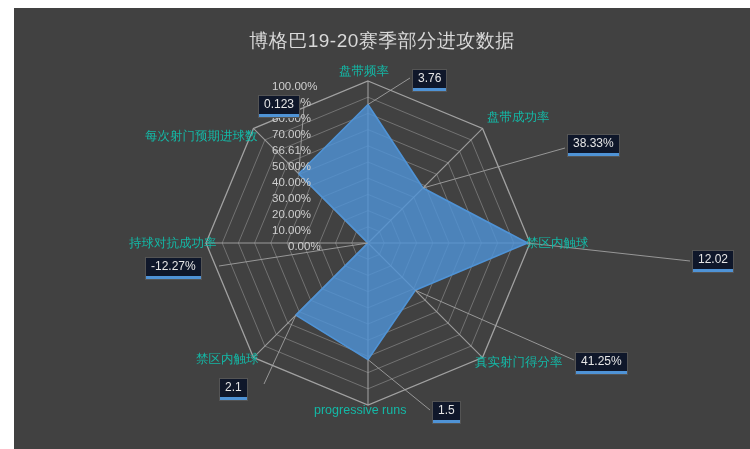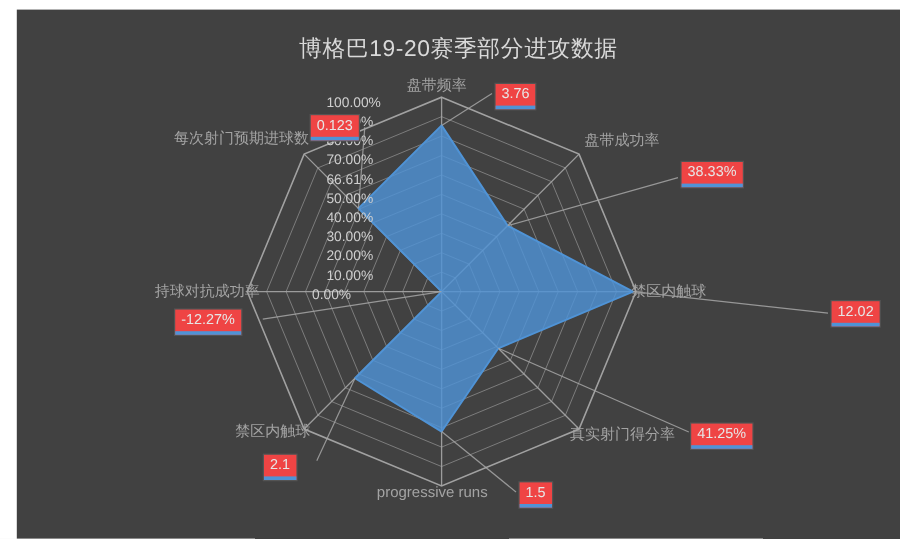--- a/index.html
+++ b/index.html
@@ -42,30 +42,30 @@
   svg#radar-svg {
     position: absolute;
     left: 0;
     top: 0;
     width: 736px;
     height: 441px;
     display: block;
   }
   .axis-name {
     position: absolute;
-    color: #a3a3a3;
+    color: #14b8a6;
     font-size: 12.5px;
     white-space: nowrap;
     line-height: 1;
   }
   .value-box {
     position: absolute;
     color: #e6e6e6;
     font-size: 12px;
-    background: #ef4444;
+    background: #0f172a;
     border-bottom: 3px solid #4f93d6;
     padding: 2px 5px 2px 5px;
     white-space: nowrap;
     line-height: 1.15;
     box-shadow: 0 0 0 1px #545454;
   }
   .tick-label {
     position: absolute;
     color: #cfcfcf;
     font-size: 11.5px;
@@ -123,30 +123,30 @@
     <div class="tick-label" style="left:258px; top:73px; width:88px;">100.00%</div>
     <div class="tick-label" style="left:258px; top:89px; width:88px;">90.00%</div>
     <div class="tick-label" style="left:258px; top:105px; width:88px;">80.00%</div>
     <div class="tick-label" style="left:258px; top:121px; width:88px;">70.00%</div>
     <div class="tick-label" style="left:258px; top:137px; width:88px;">66.61%</div>
     <div class="tick-label" style="left:258px; top:153px; width:88px;">50.00%</div>
     <div class="tick-label" style="left:258px; top:169px; width:88px;">40.00%</div>
     <div class="tick-label" style="left:258px; top:185px; width:88px;">30.00%</div>
     <div class="tick-label" style="left:258px; top:201px; width:88px;">20.00%</div>
     <div class="tick-label" style="left:258px; top:217px; width:88px;">10.00%</div>
-    <div class="tick-label" style="left:246px; top:233px; width:88px;">0.00%</div>
+    <div class="tick-label" style="left:274px; top:233px; width:88px;">0.00%</div>
 
     <div class="axis-name" style="left:325px; top:57px;">盘带频率</div>
     <div class="axis-name" style="left:473px; top:103px;">盘带成功率</div>
     <div class="axis-name" style="left:512px; top:229px;">禁区内触球</div>
     <div class="axis-name" style="left:461px; top:348px;">真实射门得分率</div>
     <div class="axis-name" style="left:300px; top:396px;">progressive runs</div>
     <div class="axis-name" style="left:182px; top:345px;">禁区内触球</div>
     <div class="axis-name" style="left:115px; top:229px;">持球对抗成功率</div>
-    <div class="axis-name" style="left:131px; top:101px;">每次射门预期进球数</div>
+    <div class="axis-name" style="left:131px; top:122px;">每次射门预期进球数</div>
 
     <div class="value-box" style="left:399px; top:62px;">3.76</div>
     <div class="value-box" style="left:554px; top:127px;">38.33%</div>
     <div class="value-box" style="left:679px; top:243px;">12.02</div>
     <div class="value-box" style="left:562px; top:345px;">41.25%</div>
     <div class="value-box" style="left:419px; top:394px;">1.5</div>
     <div class="value-box" style="left:206px; top:371px;">2.1</div>
     <div class="value-box" style="left:132px; top:250px;">-12.27%</div>
     <div class="value-box" style="left:245px; top:88px;">0.123</div>
 

